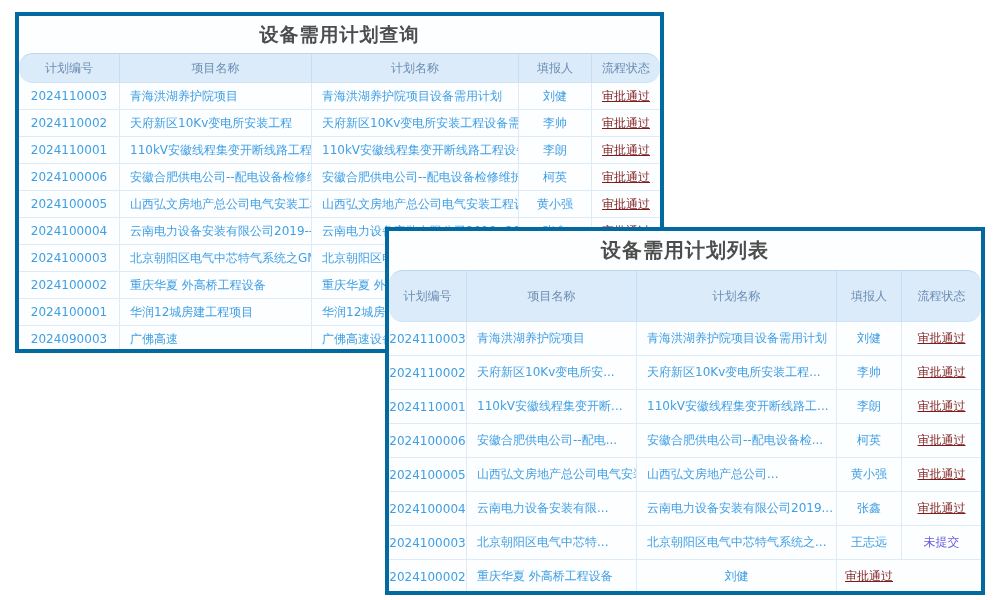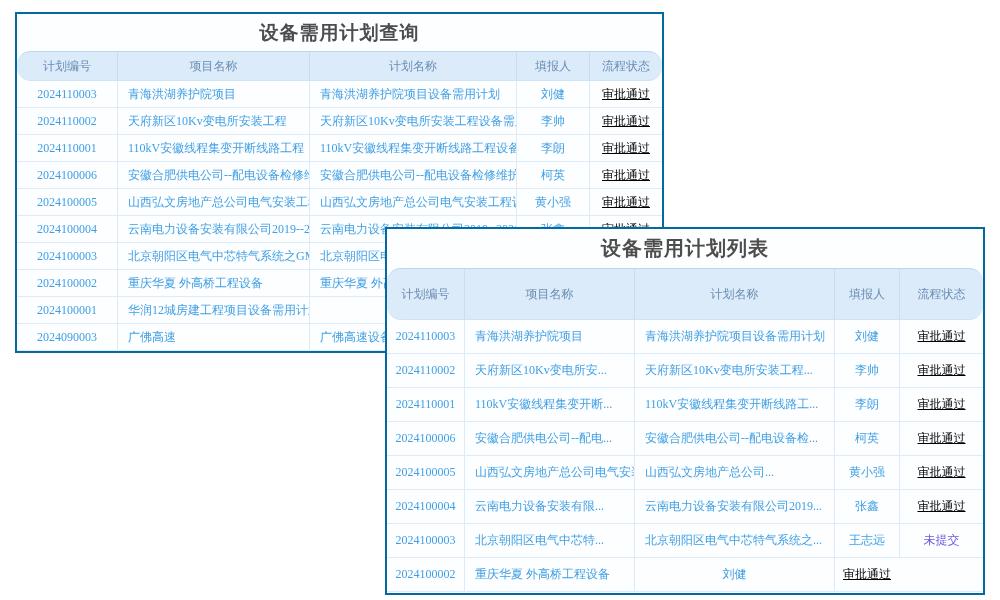--- a/index.html
+++ b/index.html
@@ -2,21 +2,21 @@
 <html><head>
 <meta charset="utf-8">
 <style>
   html,body{margin:0;padding:0;}
   body{
     width:1000px;height:600px;position:relative;background:#ffffff;
     font-family:"DejaVu Sans","Liberation Sans",sans-serif;
     overflow:hidden;
   }
   .window{
-    position:absolute;background:#fdfeff;border:2px solid #0369a1;
+    position:absolute;background:#fdfeff;border:4px solid #0369a1;
     box-sizing:border-box;overflow:hidden;
   }
   #win-query{left:15px;top:12px;width:649px;height:341px;}
   #win-list{left:385px;top:227px;width:600px;height:368px;}
   .win-title{
     display:flex;align-items:center;justify-content:center;
     font-weight:bold;color:#4d4d4d;letter-spacing:1px;
   }
   #win-query .win-title{height:37px;font-size:19px;}
   #win-list .win-title{height:39px;font-size:20px;border-radius:13px;}
@@ -26,31 +26,31 @@
     box-sizing:border-box;
     border-radius:14px;
   }
   #win-query .thead{grid-template-columns:100px 192px 207px 73px 1fr;height:30px;}
   #win-list  .thead{grid-template-columns:77px 170px 200px 65px 1fr;height:52px;}
   .hcell{
     display:flex;align-items:center;justify-content:center;
     font-size:12px;white-space:nowrap;overflow:hidden;
   }
   .hcell + .hcell{border-left:1px solid #c6ddf2;}
-  .row{display:grid;border-bottom:1px solid #ddeaf8;box-sizing:border-box;background:#fdfeff;font-family:Liberation Serif, serif;}
+  .row{display:grid;border-bottom:1px solid #ddeaf8;box-sizing:border-box;background:#fdfeff;}
   #win-query .row{grid-template-columns:100px 192px 207px 73px 1fr;height:27px;}
   #win-list  .row{grid-template-columns:77px 170px 200px 65px 1fr;height:34px;}
   .cell{
     display:flex;align-items:center;font-size:12px;color:#3f9fe4;
     white-space:nowrap;overflow:hidden;box-sizing:border-box;
   }
   .cell + .cell{border-left:1px solid #ddeaf8;}
   .c-id,.c-reporter,.c-status{justify-content:center;}
   .c-project,.c-plan{padding:0 10px;}
-  .status-approved{color:#000000;text-decoration:underline;cursor:pointer;text-align:right;}
+  .status-approved{color:#7f1d1d;text-decoration:underline;cursor:pointer;text-align:right;}
   .status-unsubmitted{color:#6a5ce0;cursor:pointer;}
 </style>
 </head>
 <body>
 
 <div class="window" id="win-query">
   <div class="win-title">设备需用计划查询</div>
   <div class="thead">
       <div class="hcell">计划编号</div>
       <div class="hcell">项目名称</div>
@@ -122,20 +122,21 @@
       </div>
       <div class="row">
         <div class="cell c-id">2024100002</div>
         <div class="cell c-project">重庆华夏 外高桥工程设备</div>
         <div class="cell c-plan">重庆华夏 外高桥工程设备设备需用计划</div>
         <div class="cell c-reporter"></div>
         <div class="cell c-status"></div>
       </div>
       <div class="row">
         <div class="cell c-id">2024100001</div>
+        <div class="cell c-project">华润12城房建工程项目</div>
         <div class="cell c-plan">华润12城房建工程项目设备需用计划</div>
         <div class="cell c-reporter"></div>
         <div class="cell c-status"></div>
       </div>
       <div class="row">
         <div class="cell c-id">2024090003</div>
         <div class="cell c-project">广佛高速</div>
         <div class="cell c-plan">广佛高速设备需用计划</div>
         <div class="cell c-reporter"></div>
         <div class="cell c-status"></div>

